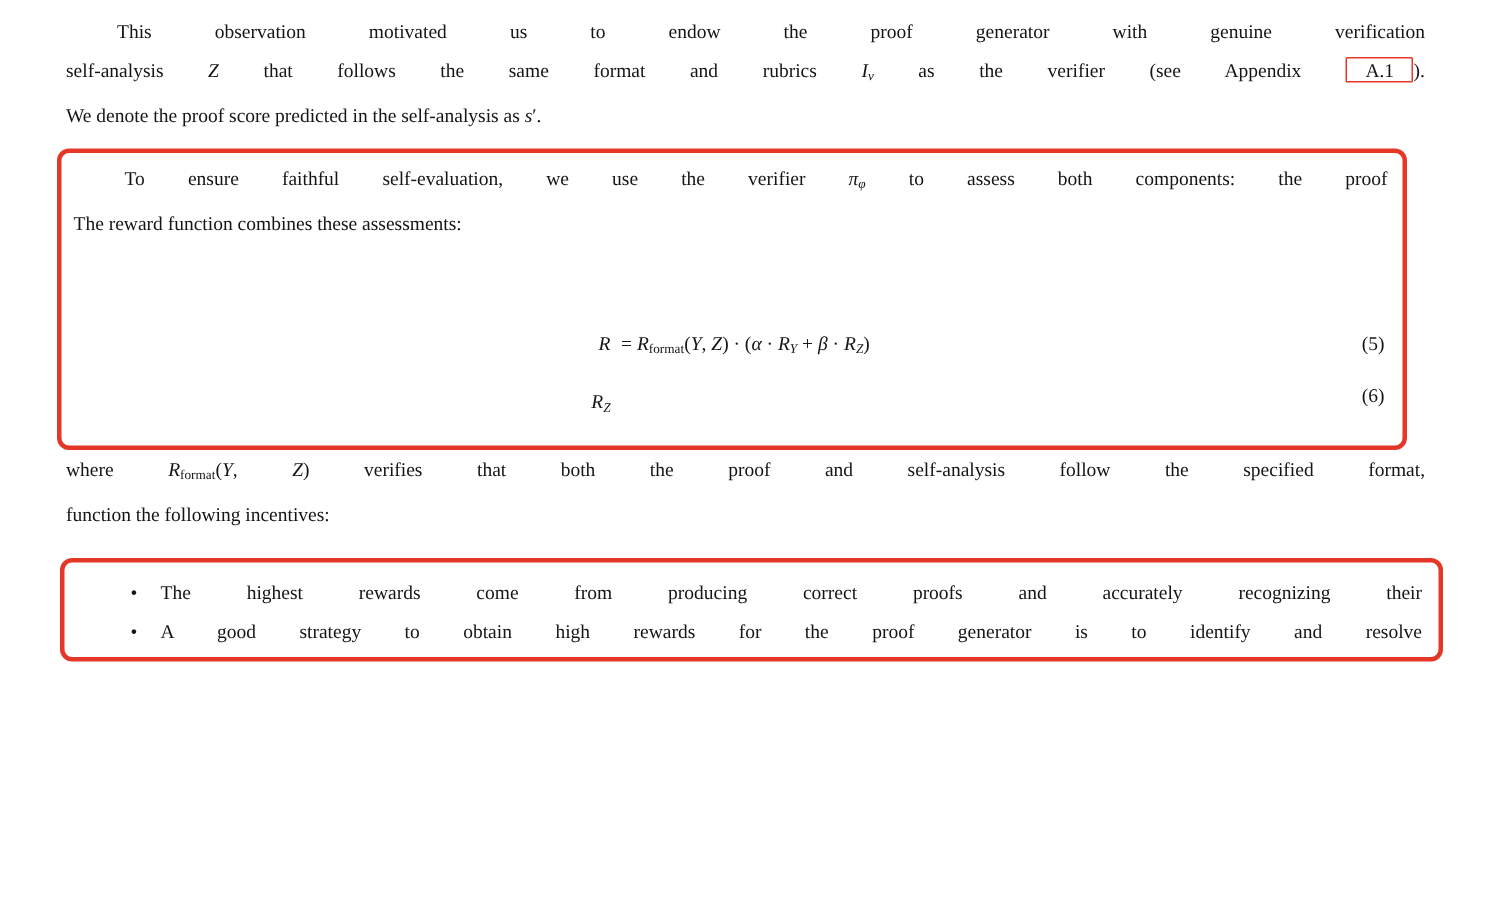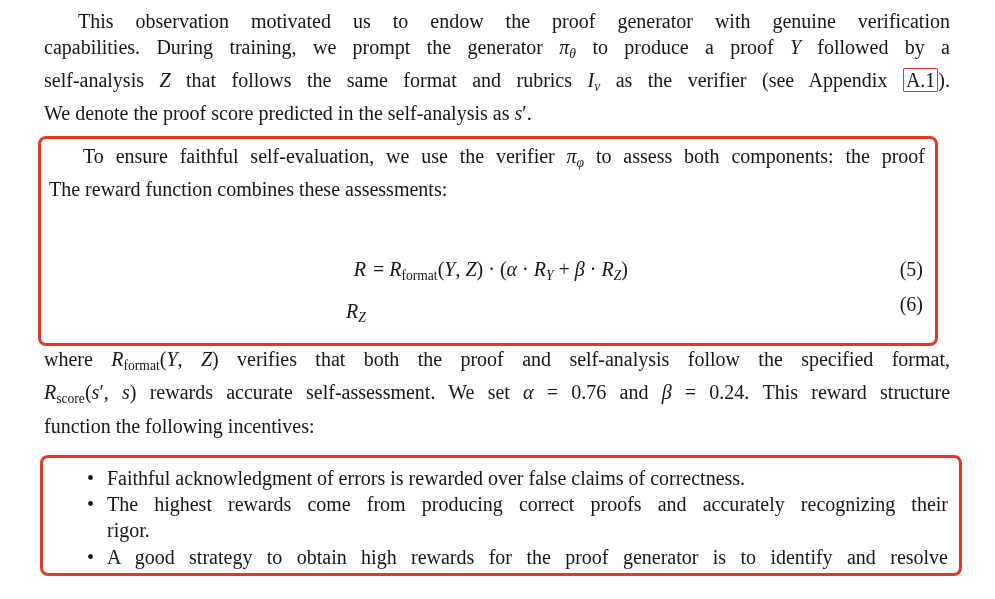--- a/index.html
+++ b/index.html
@@ -7,37 +7,37 @@
     padding: 0;
     background: #ffffff;
   }
   .page {
     position: relative;
     width: 995px;
     height: 599px;
     background: #ffffff;
     color: #151515;
     font-family: "Liberation Serif", "DejaVu Serif", serif;
-    font-size: 20px;
+    font-size: 13px;
     line-height: 26.3px;
     overflow: hidden;
     box-sizing: border-box;
     padding-top: 8px;
   }
   .para { margin: 0 45px 0 44px; }
   .tline { text-align: justify; text-align-last: justify; }
   .tline.tlast { text-align-last: left; }
   .p-indent .tline:first-child { text-indent: 34px; }
 
   .mi { font-style: italic; }
   .ms { font-size: 0.68em; vertical-align: -0.28em; }
 
   .reflink {
     border: 1.6px solid #e53728;
-    padding: 0 2px;
+    padding: 0 12px;
     border-radius: 1px;
     cursor: pointer;
   }
 
   .rbox {
     border: 3px solid #e53728;
     border-radius: 8px;
     box-sizing: border-box;
     background: #ffffff;
   }
@@ -77,21 +77,20 @@
     top: 0;
   }
 </style>
 </head>
 <body>
 
 <div class="page">
 
   <div class="para p-indent">
       <div class="tline">This observation motivated us to endow the proof generator with genuine verification</div>
-      <div class="tline">capabilities. During training, we prompt the generator <span class="mi">π</span><span class="ms mi">θ</span> to produce a proof <span class="mi">Y</span> followed by a</div>
       <div class="tline">self-analysis <span class="mi">Z</span> that follows the same format and rubrics <span class="mi">I</span><span class="ms mi">v</span> as the verifier (see Appendix <span class="reflink">A.1</span>).</div>
       <div class="tline tlast">We denote the proof score predicted in the self-analysis as <span class="mi">s</span>′.</div>
     </div>
 
   <div class="rbox box1">
     <div class="para p-indent">
         <div class="tline">To ensure faithful self-evaluation, we use the verifier <span class="mi">π</span><span class="ms mi">φ</span> to assess both components: the proof</div>
         <div class="tline tlast">The reward function combines these assessments:</div>
       </div>
 
@@ -101,32 +100,27 @@
         <div class="rhs">= <span class="mi">R</span><span class="ms">format</span>(<span class="mi">Y</span>, <span class="mi">Z</span>) · (<span class="mi">α</span> · <span class="mi">R</span><span class="ms mi">Y</span> + <span class="mi">β</span> · <span class="mi">R</span><span class="ms mi">Z</span>)</div>
         <div class="lhs"><span class="mi">R</span><span class="ms mi">Z</span></div>
       </div>
       <span class="eqnum n1">(5)</span>
       <span class="eqnum n2">(6)</span>
     </div>
   </div>
 
   <div class="para" style="margin-top:0">
       <div class="tline">where <span class="mi">R</span><span class="ms">format</span>(<span class="mi">Y</span>, <span class="mi">Z</span>) verifies that both the proof and self-analysis follow the specified format,</div>
-      <div class="tline"><span class="mi">R</span><span class="ms">score</span>(<span class="mi">s</span>′, <span class="mi">s</span>) rewards accurate self-assessment. We set <span class="mi">α</span> = 0.76 and <span class="mi">β</span> = 0.24. This reward structure</div>
       <div class="tline tlast">function the following incentives:</div>
     </div>
 
   <div class="rbox box2">
     <ul class="blist">
       <li>
-          <div class="tline tlast">Faithful acknowledgment of errors is rewarded over false claims of correctness.</div>
-        </li>
-      <li>
           <div class="tline">The highest rewards come from producing correct proofs and accurately recognizing their</div>
-          <div class="tline tlast">rigor.</div>
         </li>
       <li>
           <div class="tline">A good strategy to obtain high rewards for the proof generator is to identify and resolve</div>
         </li>
     </ul>
   </div>
 
 </div>
 
 </body></html>

